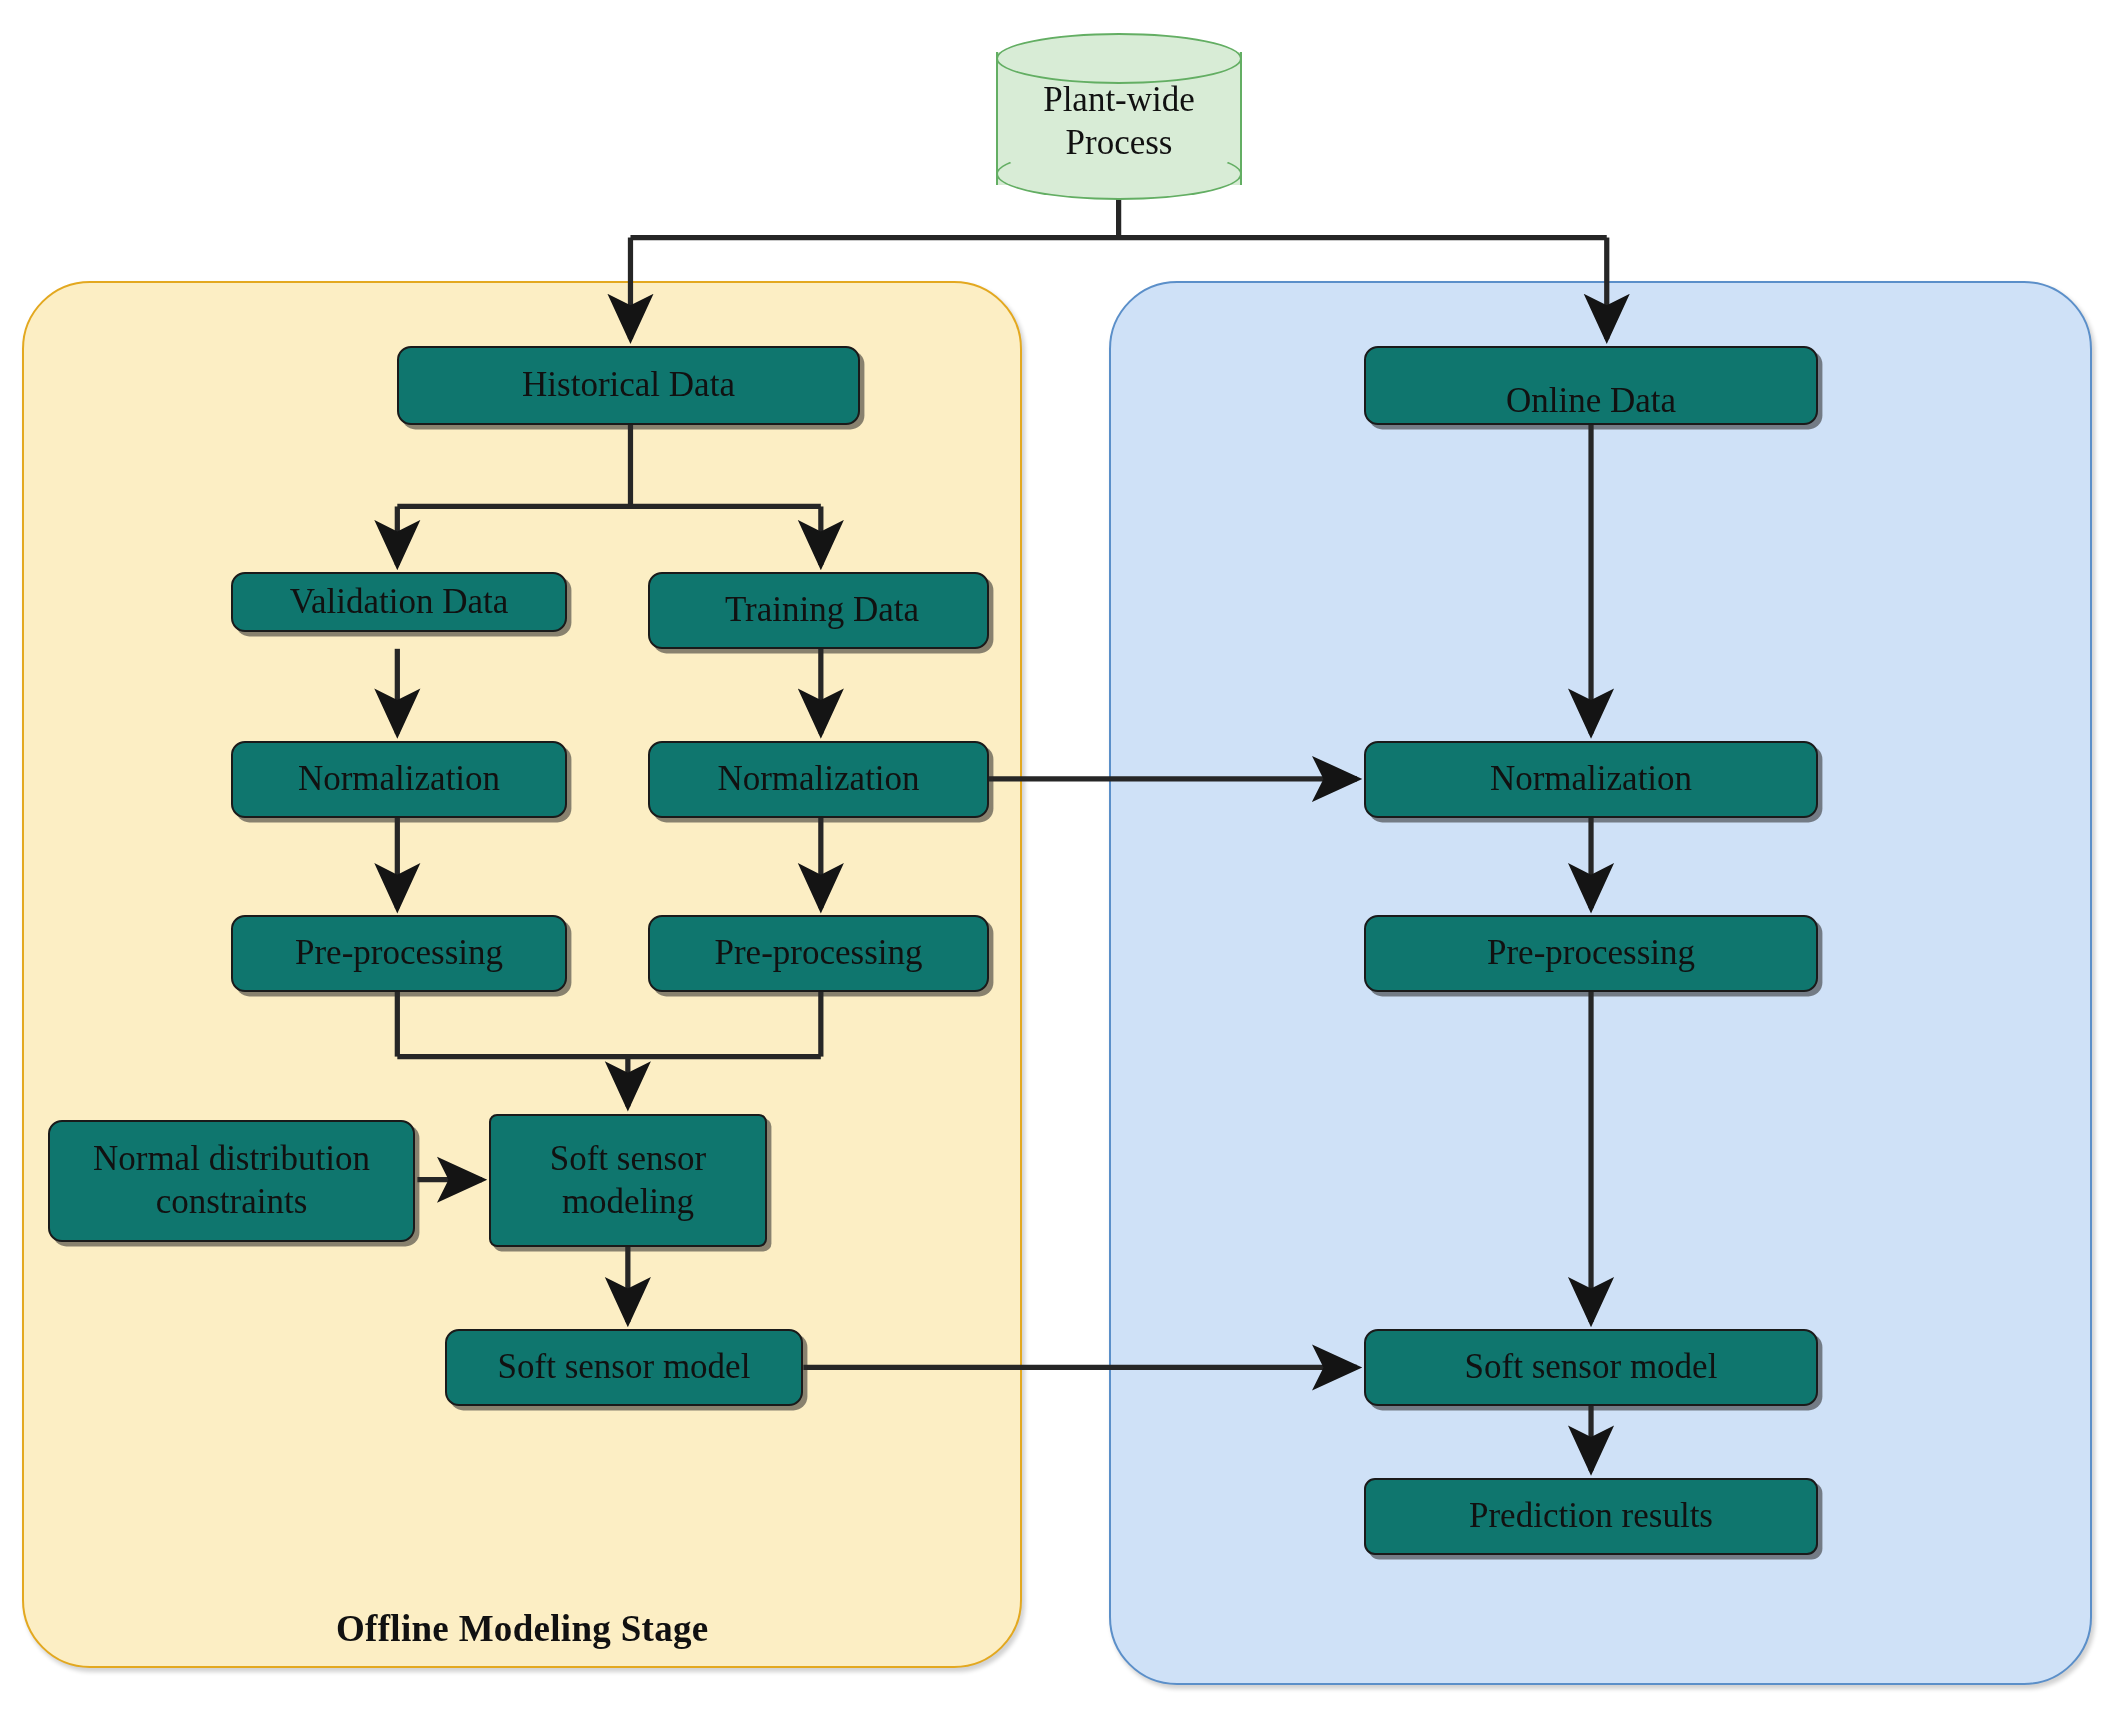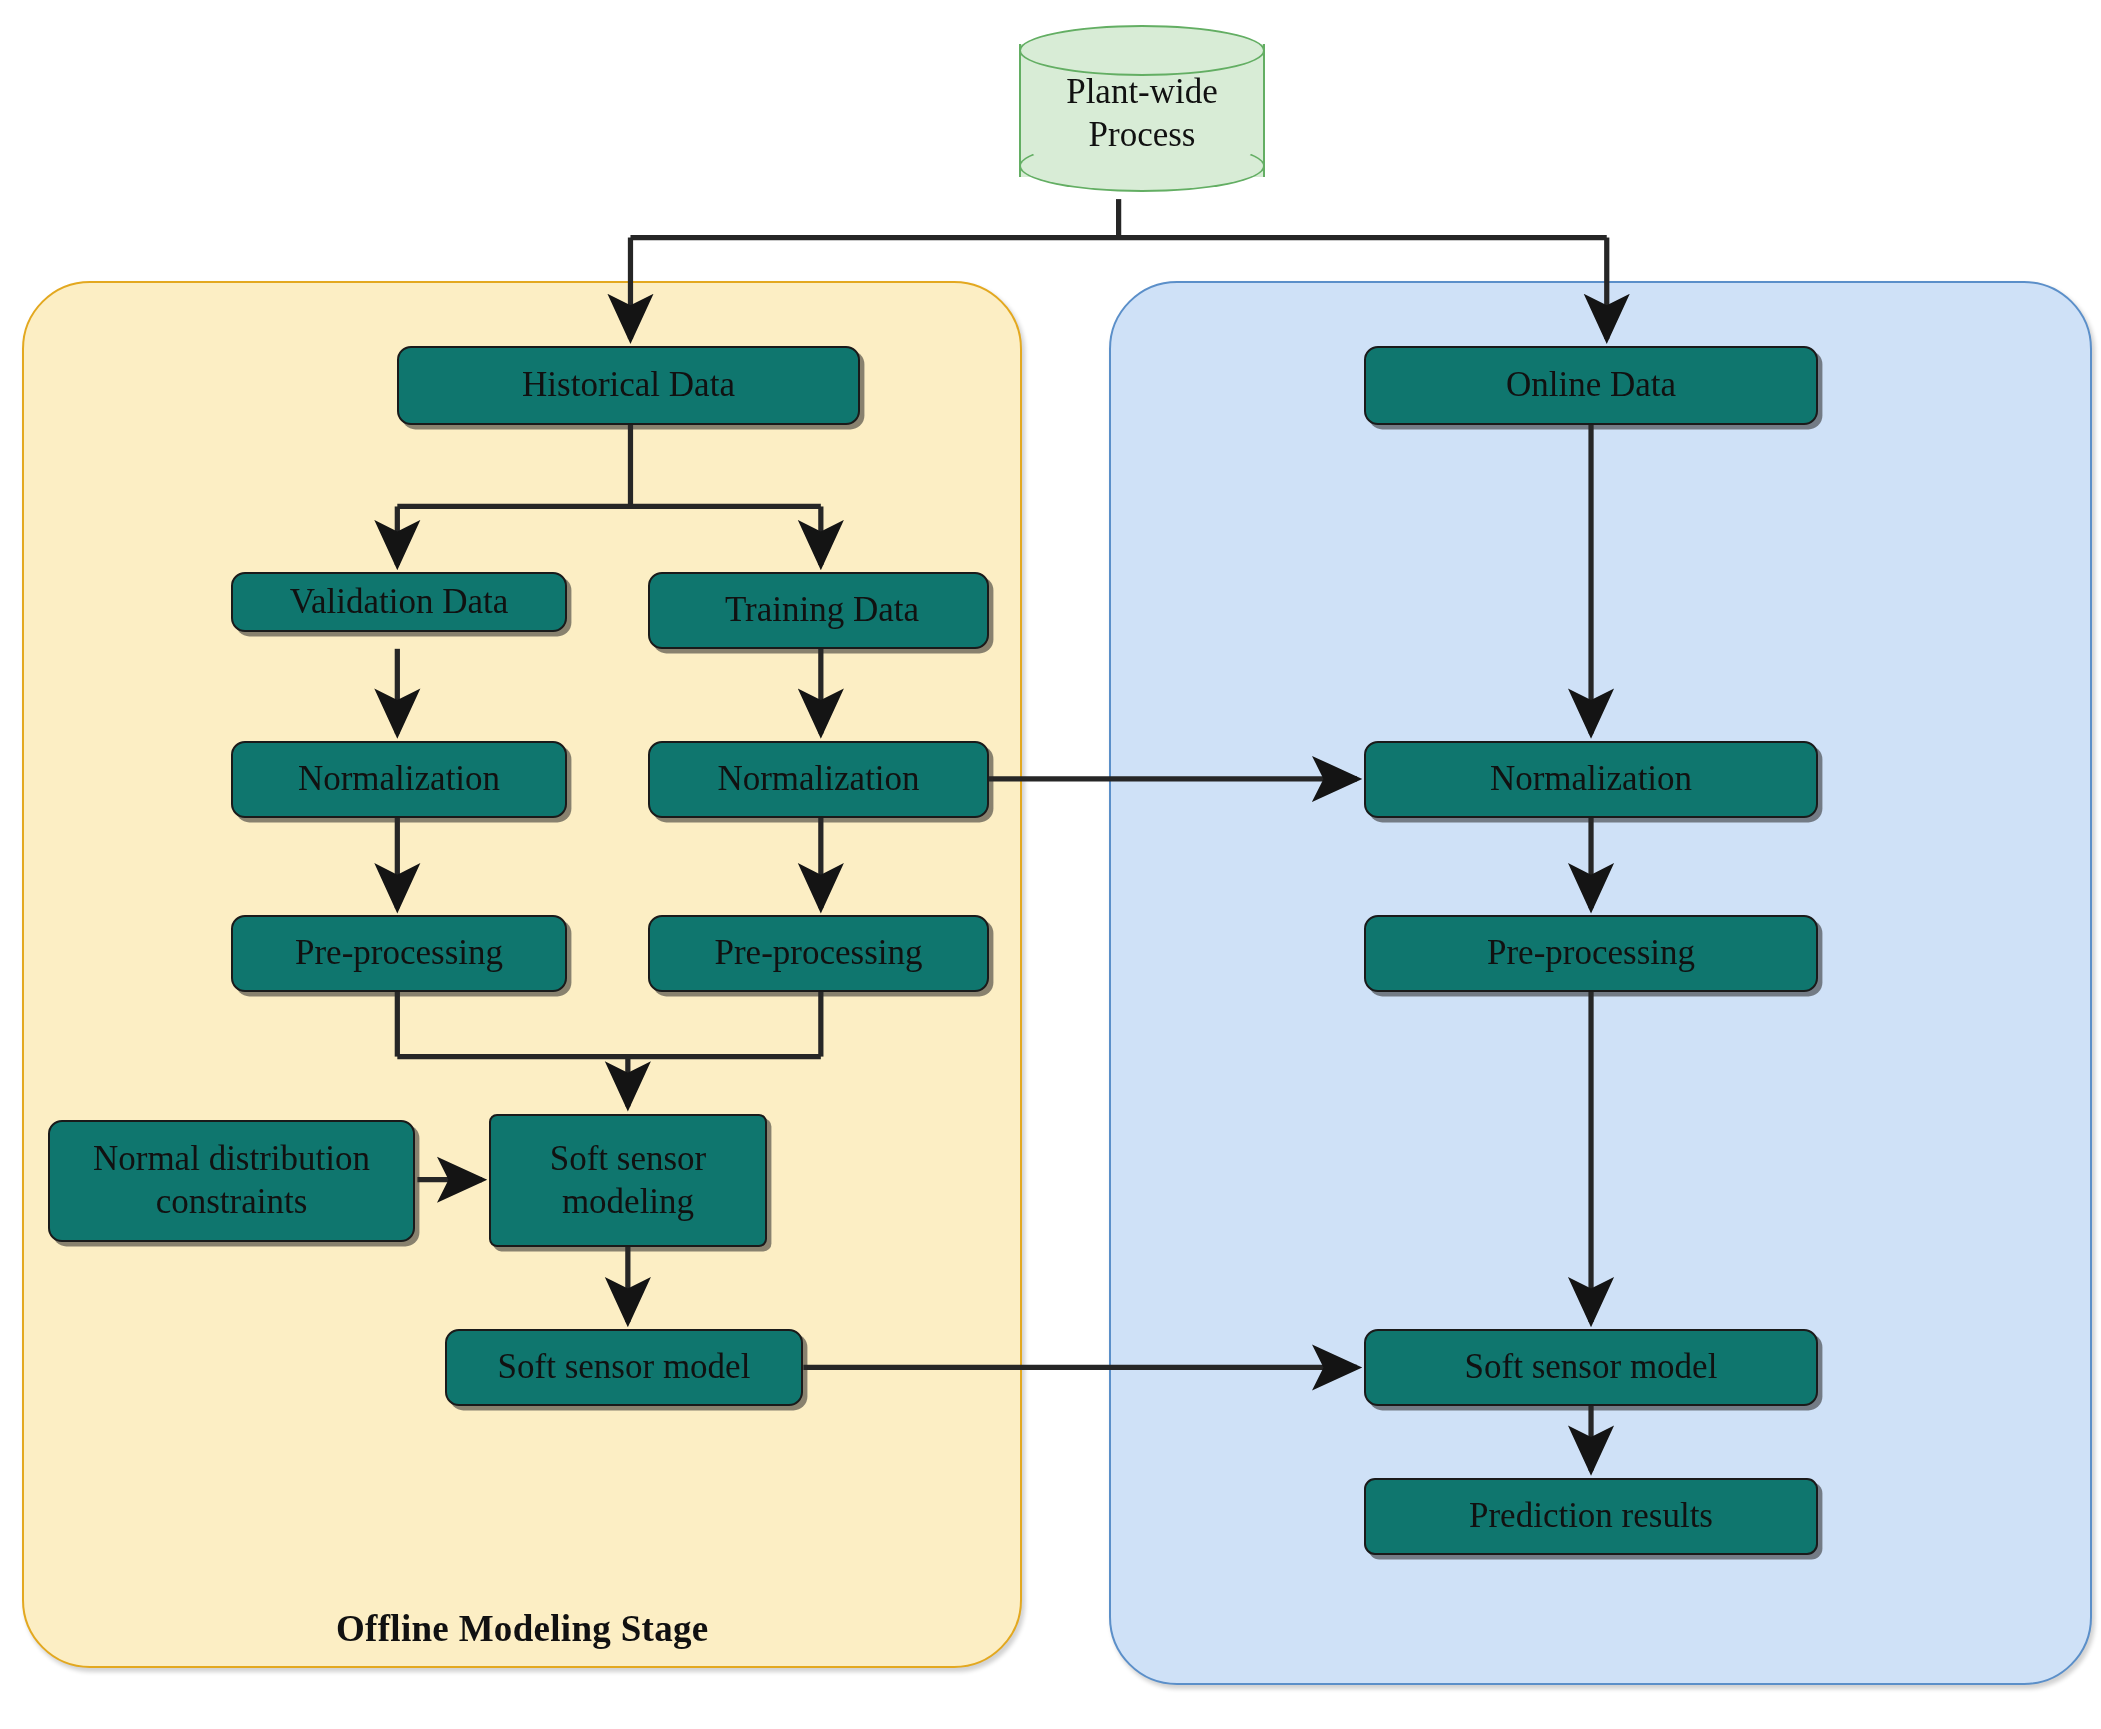--- a/index.html
+++ b/index.html
@@ -65,25 +65,24 @@
     white-space: nowrap;
     z-index: 6;
   }
   .cap-offline { left: 336px; top: 1607px; }
   .cap-online  { left: 1364px; top: 1625px; }
 
   
   .cylinder {
     position: absolute;
     left: 996px;
-    top: 25px;
+    top: 33px;
     width: 246px;
     height: 171px;
     z-index: 6;
-    margin-left: 23px;
   }
   .cyl-body {
     position: absolute;
     left: 0; top: 19px;
     width: 246px;
     height: 133px;
     background: #d8ecd6;
     border-left: 2.6px solid #63ae63;
     border-right: 2.6px solid #63ae63;
     box-sizing: border-box;
@@ -145,21 +144,21 @@
   .n-training     { left: 648px;  top: 572px;  width: 341px; height: 77px; padding-left: 7px; }
   .n-norm-val     { left: 231px;  top: 741px;  width: 336px; height: 77px; }
   .n-norm-train   { left: 648px;  top: 741px;  width: 341px; height: 77px; }
   .n-pre-val      { left: 231px;  top: 915px; width: 336px; height: 77px; }
   .n-pre-train    { left: 648px;  top: 915px; width: 341px; height: 77px; }
   .n-ndc          { left: 48px;   top: 1120px; width: 367px; height: 122px; }
   .n-ssmodeling   { left: 489px;  top: 1114px; width: 278px; height: 133px; border-radius: 8px; }
   .n-ssmodel-off  { left: 445px;  top: 1329px; width: 358px; height: 77px; }
 
   
-  .n-online-data  { left: 1364px; top: 346px;  width: 454px; height: 79px; }
+  .n-online-data  { left: 1364px; top: 346px;  width: 454px; height: 79px; align-items: flex-end; }
   .n-norm-online  { left: 1364px; top: 741px;  width: 454px; height: 77px; }
   .n-pre-online   { left: 1364px; top: 915px; width: 454px; height: 77px; }
   .n-ssmodel-on   { left: 1364px; top: 1329px; width: 454px; height: 77px; }
   .n-prediction   { left: 1364px; top: 1478px; width: 454px; height: 77px; border-radius: 11px; }
 
   .node span { display: block; padding: 0 10.5px; }
 </style>
 </head>
 <body>
 

